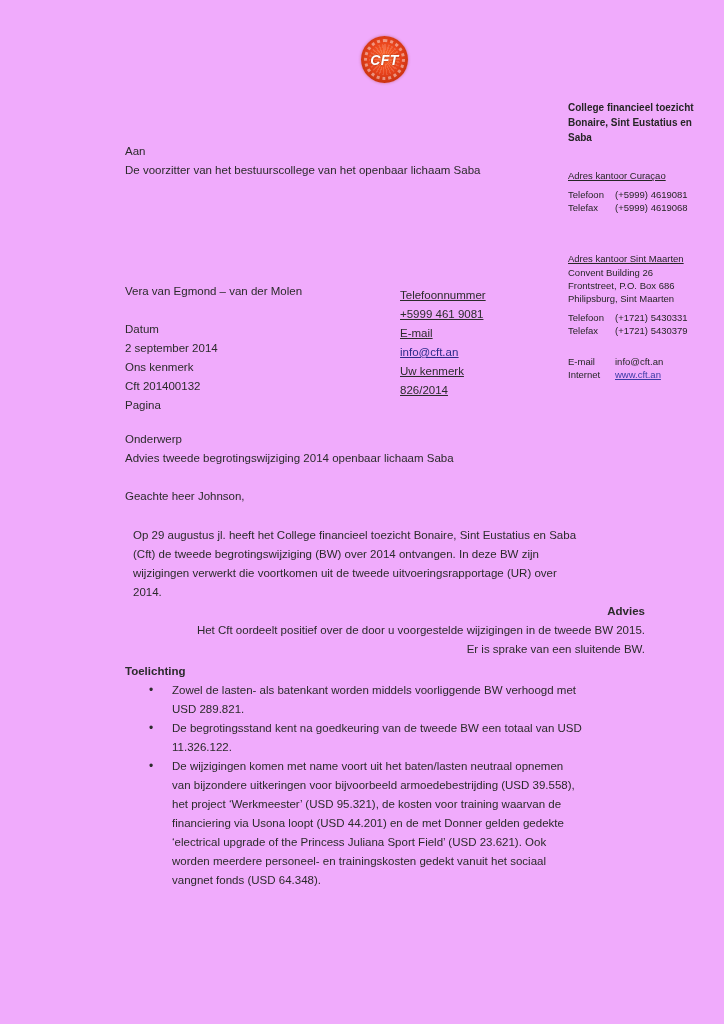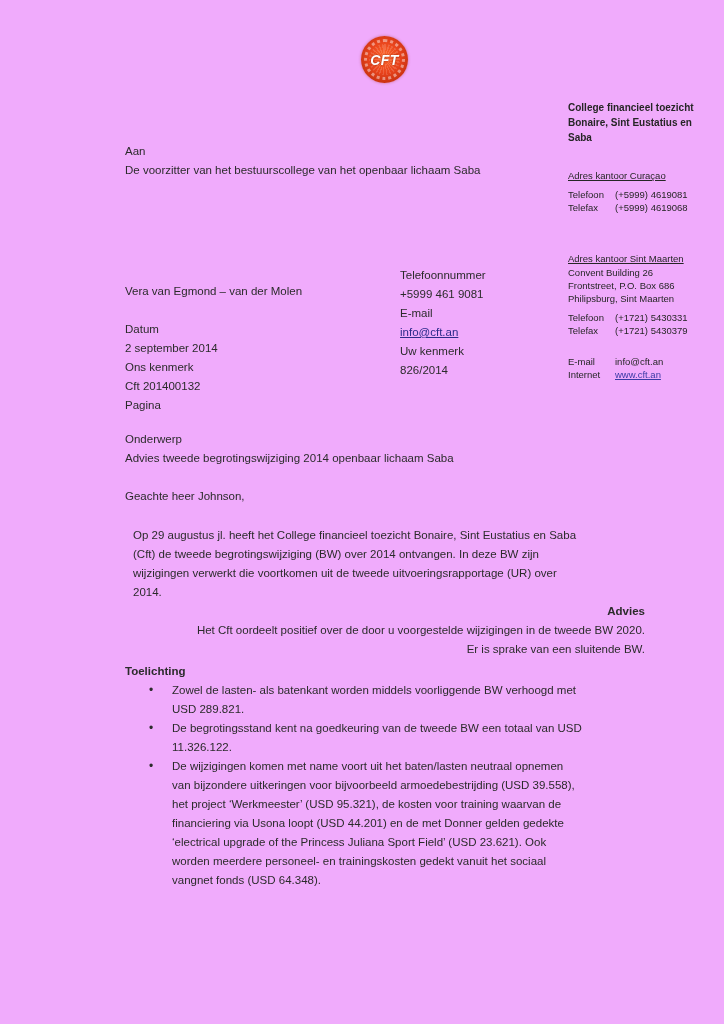--- a/index.html
+++ b/index.html
@@ -127,21 +127,21 @@
     </div>
     <div class="mrow">
       <div>Ons kenmerk</div>
       <div>Cft 201400132</div>
     </div>
     <div class="mrow">
       <div>Pagina</div>
     </div>
   </div>
 
-  <div class="abs main-text meta-col" style="left:400px;top:266px;width:170px;">
+  <div class="abs main-text meta-col" style="left:400px;top:286px;width:170px;text-decoration:underline;">
     <div class="mrow">
       <div>Telefoonnummer</div>
       <div>+5999 461 9081</div>
     </div>
     <div class="mrow">
       <div>E-mail</div>
       <div><span class="maillink">info@cft.an</span></div>
     </div>
     <div class="mrow">
       <div>Uw kenmerk</div>
@@ -156,21 +156,21 @@
 
   <div class="abs main-text" style="left:125px;top:487px;width:510px;">Geachte heer Johnson,</div>
 
   <div class="abs main-text preline" style="left:133px;top:526px;width:520px;">Op 29 augustus jl. heeft het College financieel toezicht Bonaire, Sint Eustatius en Saba
 (Cft) de tweede begrotingswijziging (BW) over 2014 ontvangen. In deze BW zijn
 wijzigingen verwerkt die voortkomen uit de tweede uitvoeringsrapportage (UR) over
 2014.</div>
 
   <div class="abs main-text" style="left:125px;top:602px;width:520px;text-align:right;">
     <div class="bold">Advies</div>
-    <div class="preline">Het Cft oordeelt positief over de door u voorgestelde wijzigingen in de tweede BW 2020.
+    <div class="preline">Het Cft oordeelt positief over de door u voorgestelde wijzigingen in de tweede BW 2015.
 Er is sprake van een sluitende BW.</div>
   </div>
 
   <div class="abs main-text" style="left:125px;top:662px;width:520px;">
     <div class="bold">Toelichting</div>
     <ul class="bullets">
       <li>Zowel de lasten- als batenkant worden middels voorliggende BW verhoogd met
 USD 289.821.</li>
       <li>De begrotingsstand kent na goedkeuring van de tweede BW een totaal van USD
 11.326.122.</li>

